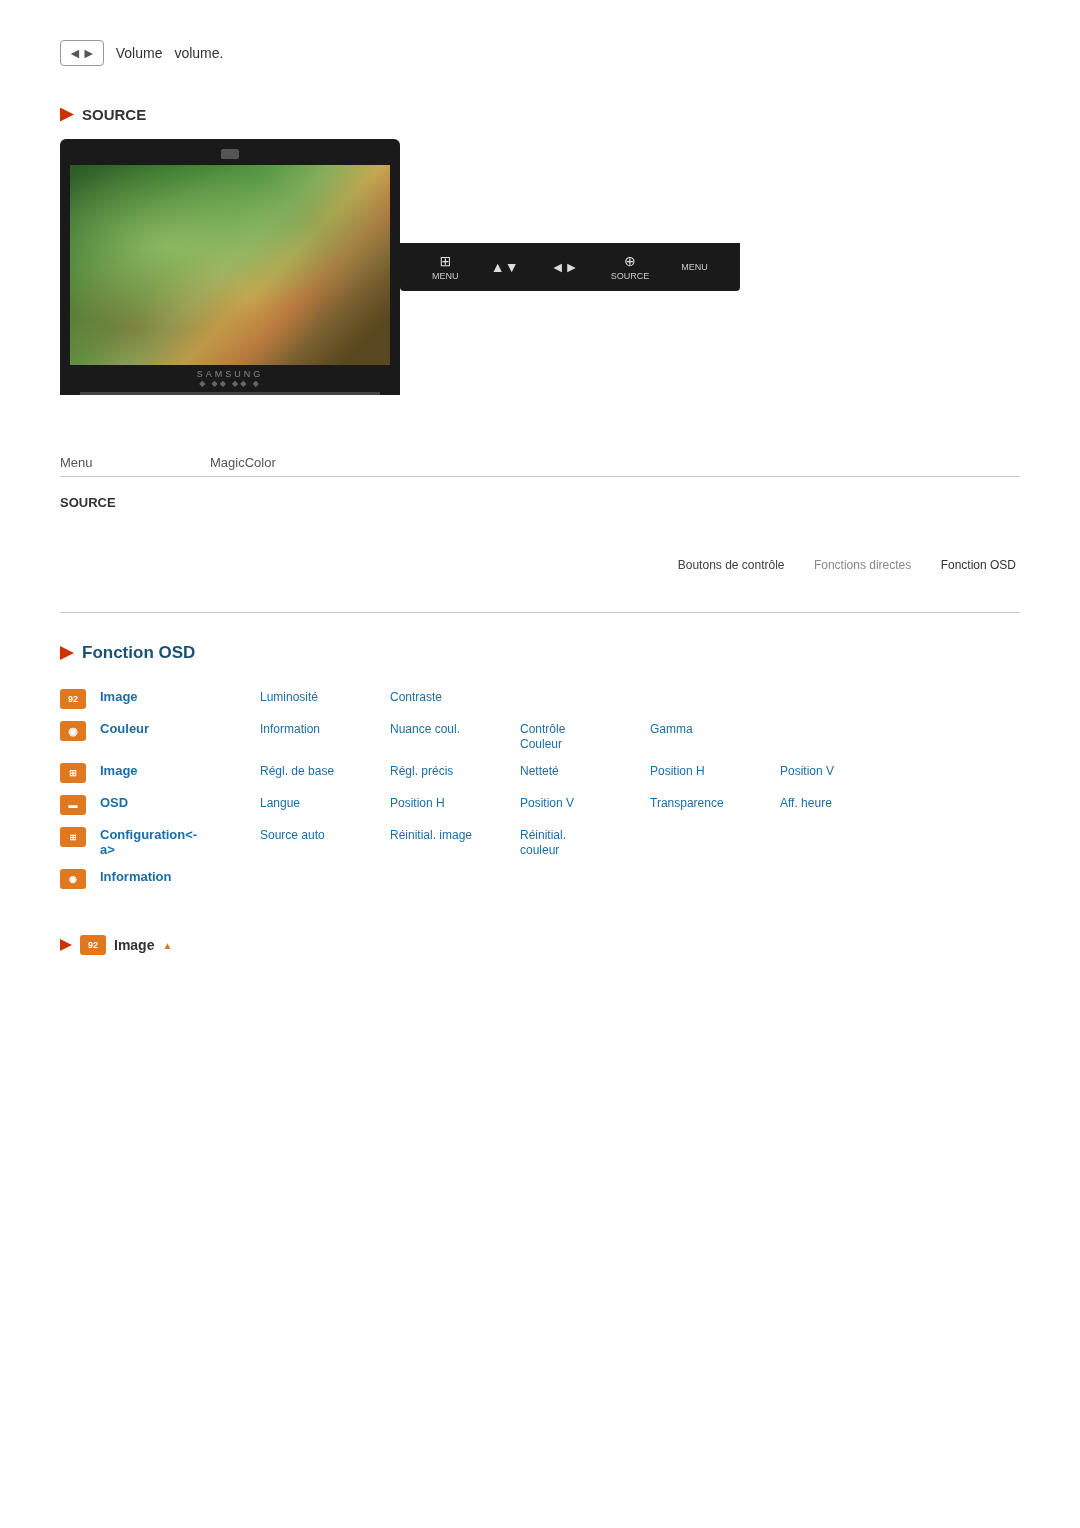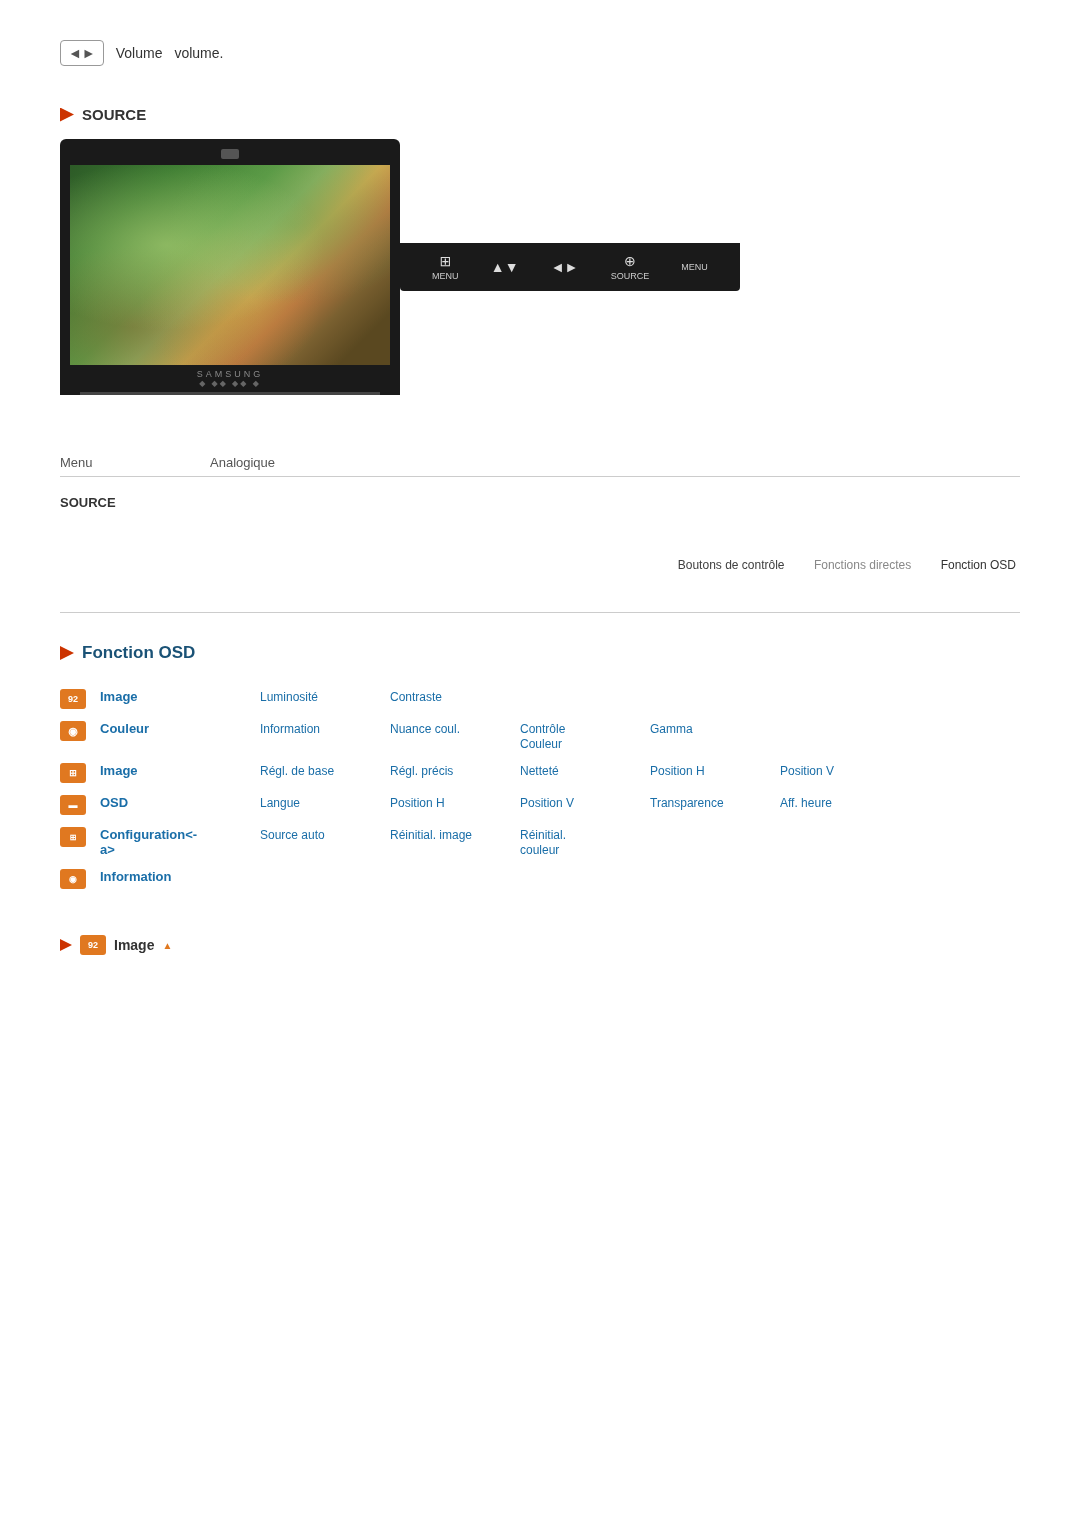--- a/index.html
+++ b/index.html
@@ -338,21 +338,21 @@
     </div>
     <div class="ctrl-btn">
       <span>MENU</span>
     </div>
   </div>
 </div>
 
 <div class="desc-table">
   <div class="desc-table-header">
     <div class="col-menu">Menu</div>
-    <div class="col-desc">Analogique</div>
+    <div class="col-desc">MagicColor</div>
   </div>
   <div class="desc-table-row">
     <div class="desc-menu-cell">SOURCE</div>
   </div>
 </div>
 
 <div class="nav-breadcrumb">
   <span style="color:#404040;">Boutons de contrôle</span>
   <span class="nav-separator">&nbsp;&nbsp;</span>
   <span style="color:#888;">Fonctions directes</span>

